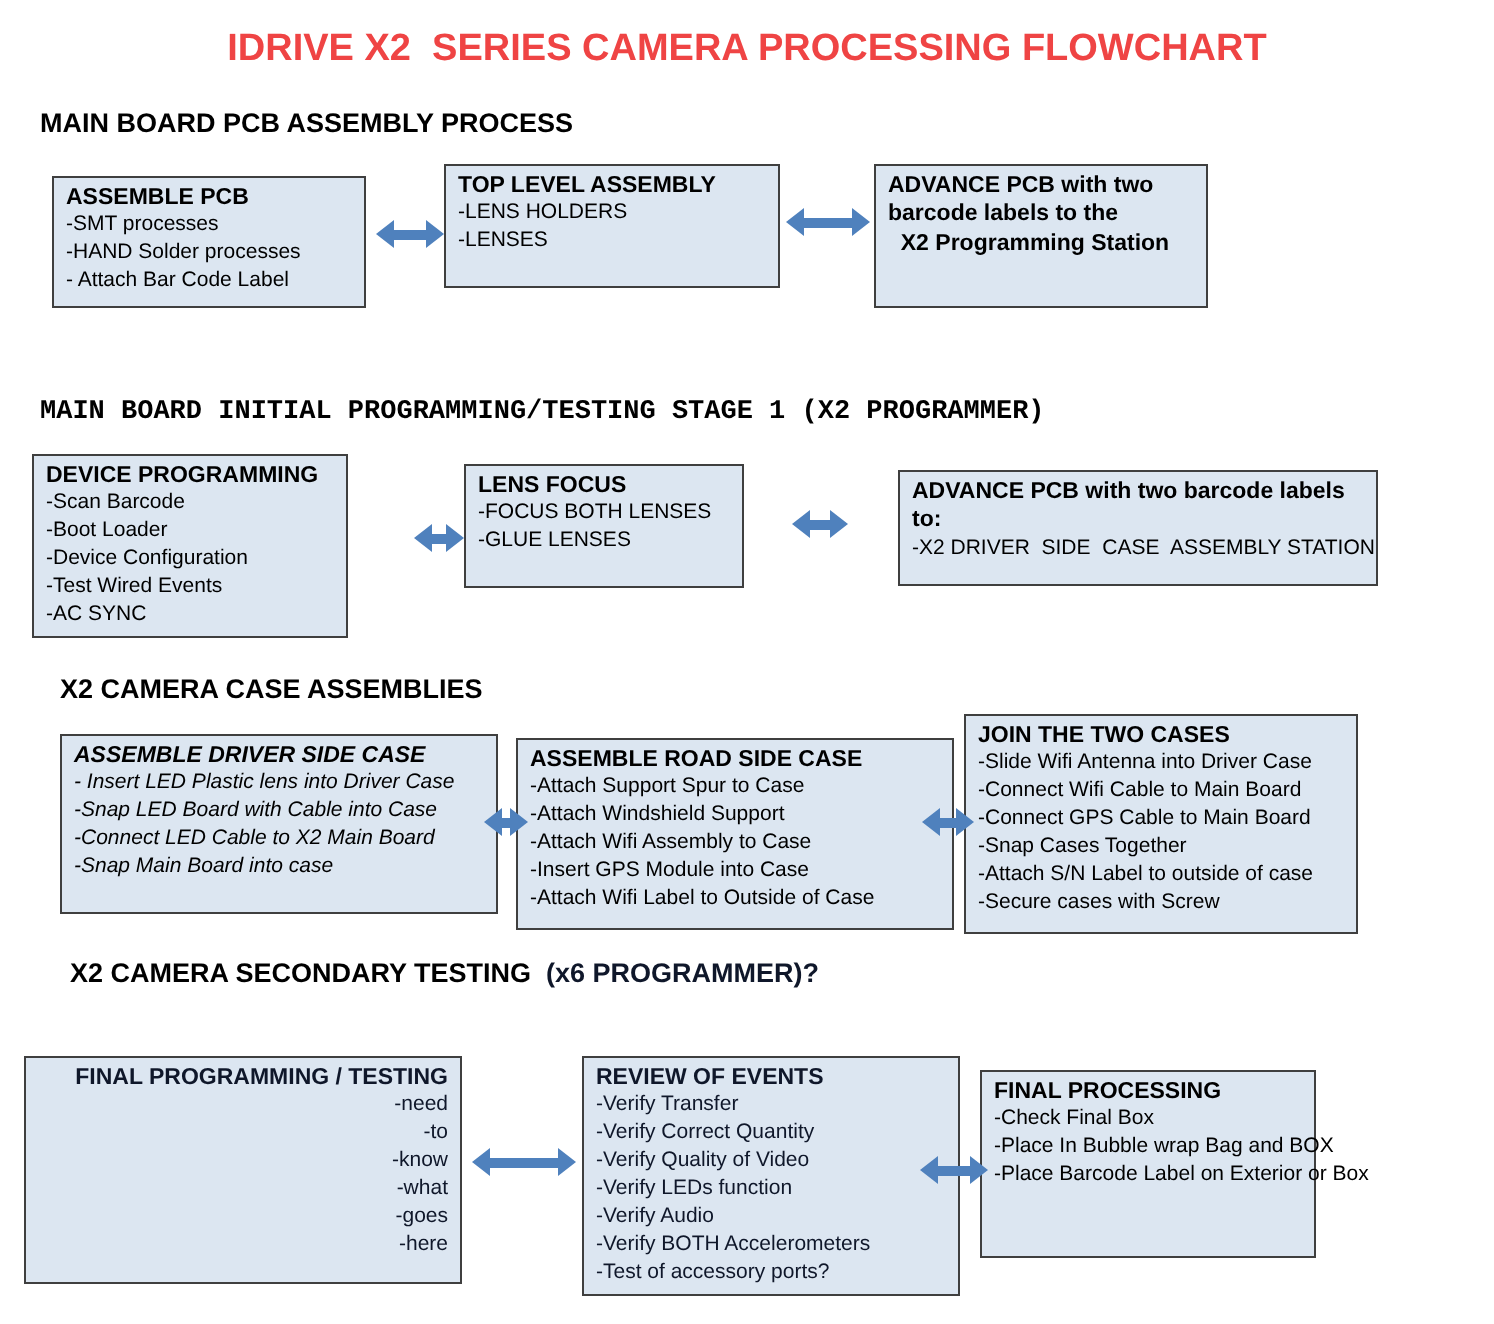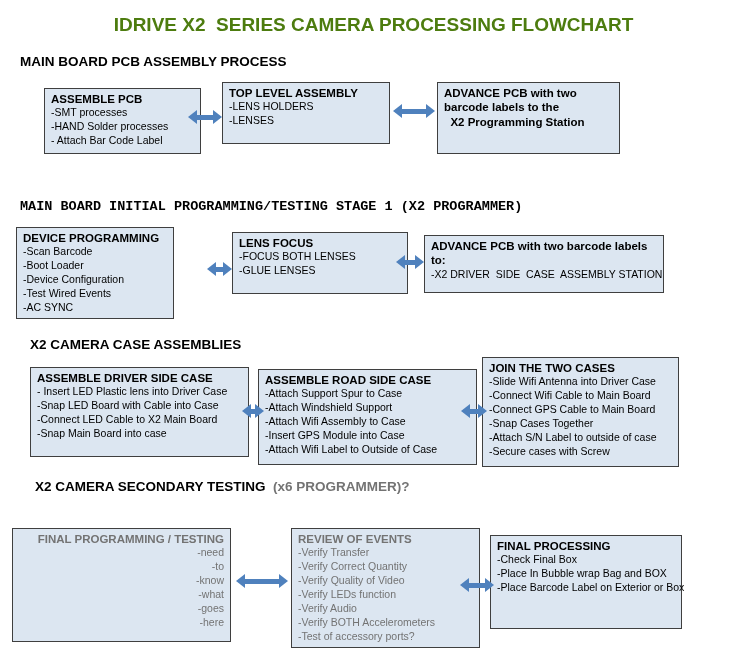--- a/index.html
+++ b/index.html
@@ -1,41 +1,41 @@
 <!DOCTYPE html>
 <html><head>
 <meta charset="utf-8">
 <style>
   html,body{margin:0;padding:0;background:#ffffff;font-family:"Liberation Sans",sans-serif;}
   .canvas{position:relative;width:747px;height:662px;background:#ffffff;overflow:hidden;}
   .page-title{position:absolute;top:14px;left:0;width:100%;text-align:center;
-              font-size:19px;font-weight:bold;color:#4d7c0f;white-space:pre;}
+              font-size:19px;font-weight:bold;color:#ef4444;white-space:pre;}
   .section-heading{position:absolute;font-size:13.5px;font-weight:bold;color:#000;white-space:pre;}
   .box{position:absolute;background:#dce6f1;border:1px solid #3f3f3f;box-sizing:border-box;
        padding:3px 6px;color:#000;}
   .box-title{font-size:11.5px;font-weight:bold;line-height:1.25;white-space:pre-wrap;}
   .box-item{font-size:10.5px;line-height:1.32;white-space:pre;}
-  .red{color:#737373;}
+  .red{color:#0f172a;}
   .arrow{position:absolute;display:flex;align-items:center;height:14px;z-index:5;}
   .arrow-head-l{width:0;height:0;border-top:7px solid transparent;border-bottom:7px solid transparent;
                 border-right:9px solid #4f81bd;}
   .arrow-shaft{flex:1;height:5px;background:#4f81bd;}
   .arrow-head-r{width:0;height:0;border-top:7px solid transparent;border-bottom:7px solid transparent;
                 border-left:9px solid #4f81bd;}
 </style>
 </head>
 <body>
 
 <div class="canvas">
 
   <div class="page-title">IDRIVE X2  SERIES CAMERA PROCESSING FLOWCHART</div>
 
   <div class="section-heading" style="left:20px;top:54px;">MAIN BOARD PCB ASSEMBLY PROCESS</div>
 
-  <div class="box" style="left:44px;top:88px;width:157px;min-height:66px;">
+  <div class="box" style="left:26px;top:88px;width:157px;min-height:66px;">
     <div class="box-title">ASSEMBLE PCB</div>
     <div class="box-item">-SMT processes</div>
     <div class="box-item">-HAND Solder processes</div>
     <div class="box-item">- Attach Bar Code Label</div>
   </div>
 
   <div class="arrow" style="left:188px;top:110px;width:34px;">
     <span class="arrow-head-l"></span>
     <span class="arrow-shaft"></span>
     <span class="arrow-head-r"></span>
@@ -46,21 +46,21 @@
     <div class="box-item">-LENS HOLDERS</div>
     <div class="box-item">-LENSES</div>
   </div>
 
   <div class="arrow" style="left:393px;top:104px;width:42px;">
     <span class="arrow-head-l"></span>
     <span class="arrow-shaft"></span>
     <span class="arrow-head-r"></span>
   </div>
 
-  <div class="box" style="left:437px;top:82px;width:183px;min-height:72px;">
+  <div class="box" style="left:437px;top:82px;width:167px;min-height:72px;">
     <div class="box-title">ADVANCE PCB with two
 barcode labels to the
   X2 Programming Station</div>
   </div>
 
   <div class="section-heading" style="left:20px;top:199px;font-family:Liberation Mono, monospace;">MAIN BOARD INITIAL PROGRAMMING/TESTING STAGE 1 (X2 PROGRAMMER)</div>
 
   <div class="box" style="left:16px;top:227px;width:158px;min-height:90px;">
     <div class="box-title">DEVICE PROGRAMMING</div>
     <div class="box-item">-Scan Barcode</div>
@@ -69,40 +69,40 @@
     <div class="box-item">-Test Wired Events</div>
     <div class="box-item">-AC SYNC</div>
   </div>
 
   <div class="arrow" style="left:207px;top:262px;width:25px;">
     <span class="arrow-head-l"></span>
     <span class="arrow-shaft"></span>
     <span class="arrow-head-r"></span>
   </div>
 
-  <div class="box" style="left:232px;top:232px;width:176px;min-height:62px;">
+  <div class="box" style="left:232px;top:232px;width:140px;min-height:62px;">
     <div class="box-title">LENS FOCUS</div>
     <div class="box-item">-FOCUS BOTH LENSES</div>
     <div class="box-item">-GLUE LENSES</div>
   </div>
 
   <div class="arrow" style="left:396px;top:255px;width:28px;">
     <span class="arrow-head-l"></span>
     <span class="arrow-shaft"></span>
     <span class="arrow-head-r"></span>
   </div>
 
-  <div class="box" style="left:424px;top:235px;width:240px;min-height:58px;">
+  <div class="box" style="left:449px;top:235px;width:240px;min-height:58px;">
     <div class="box-title">ADVANCE PCB with two barcode labels to:</div>
     <div class="box-item">-X2 DRIVER  SIDE  CASE  ASSEMBLY STATION</div>
   </div>
 
   <div class="section-heading" style="left:30px;top:337px;">X2 CAMERA CASE ASSEMBLIES</div>
 
-  <div class="box" style="left:30px;top:367px;width:219px;min-height:90px;">
+  <div class="box" style="left:30px;top:367px;width:219px;min-height:90px;font-style:italic;">
     <div class="box-title">ASSEMBLE DRIVER SIDE CASE</div>
     <div class="box-item">- Insert LED Plastic lens into Driver Case</div>
     <div class="box-item">-Snap LED Board with Cable into Case</div>
     <div class="box-item">-Connect LED Cable to X2 Main Board</div>
     <div class="box-item">-Snap Main Board into case</div>
   </div>
 
   <div class="arrow" style="left:242px;top:404px;width:22px;">
     <span class="arrow-head-l"></span>
     <span class="arrow-shaft"></span>
@@ -162,20 +162,20 @@
     <div class="box-item red">-Verify BOTH Accelerometers</div>
     <div class="box-item red">-Test of accessory ports?</div>
   </div>
 
   <div class="arrow" style="left:460px;top:578px;width:34px;">
     <span class="arrow-head-l"></span>
     <span class="arrow-shaft"></span>
     <span class="arrow-head-r"></span>
   </div>
 
-  <div class="box" style="left:490px;top:535px;width:192px;min-height:94px;">
+  <div class="box" style="left:490px;top:535px;width:168px;min-height:94px;">
     <div class="box-title">FINAL PROCESSING</div>
     <div class="box-item">-Check Final Box</div>
     <div class="box-item">-Place In Bubble wrap Bag and BOX</div>
     <div class="box-item">-Place Barcode Label on Exterior or Box</div>
   </div>
 
 </div>
 
 </body></html>

